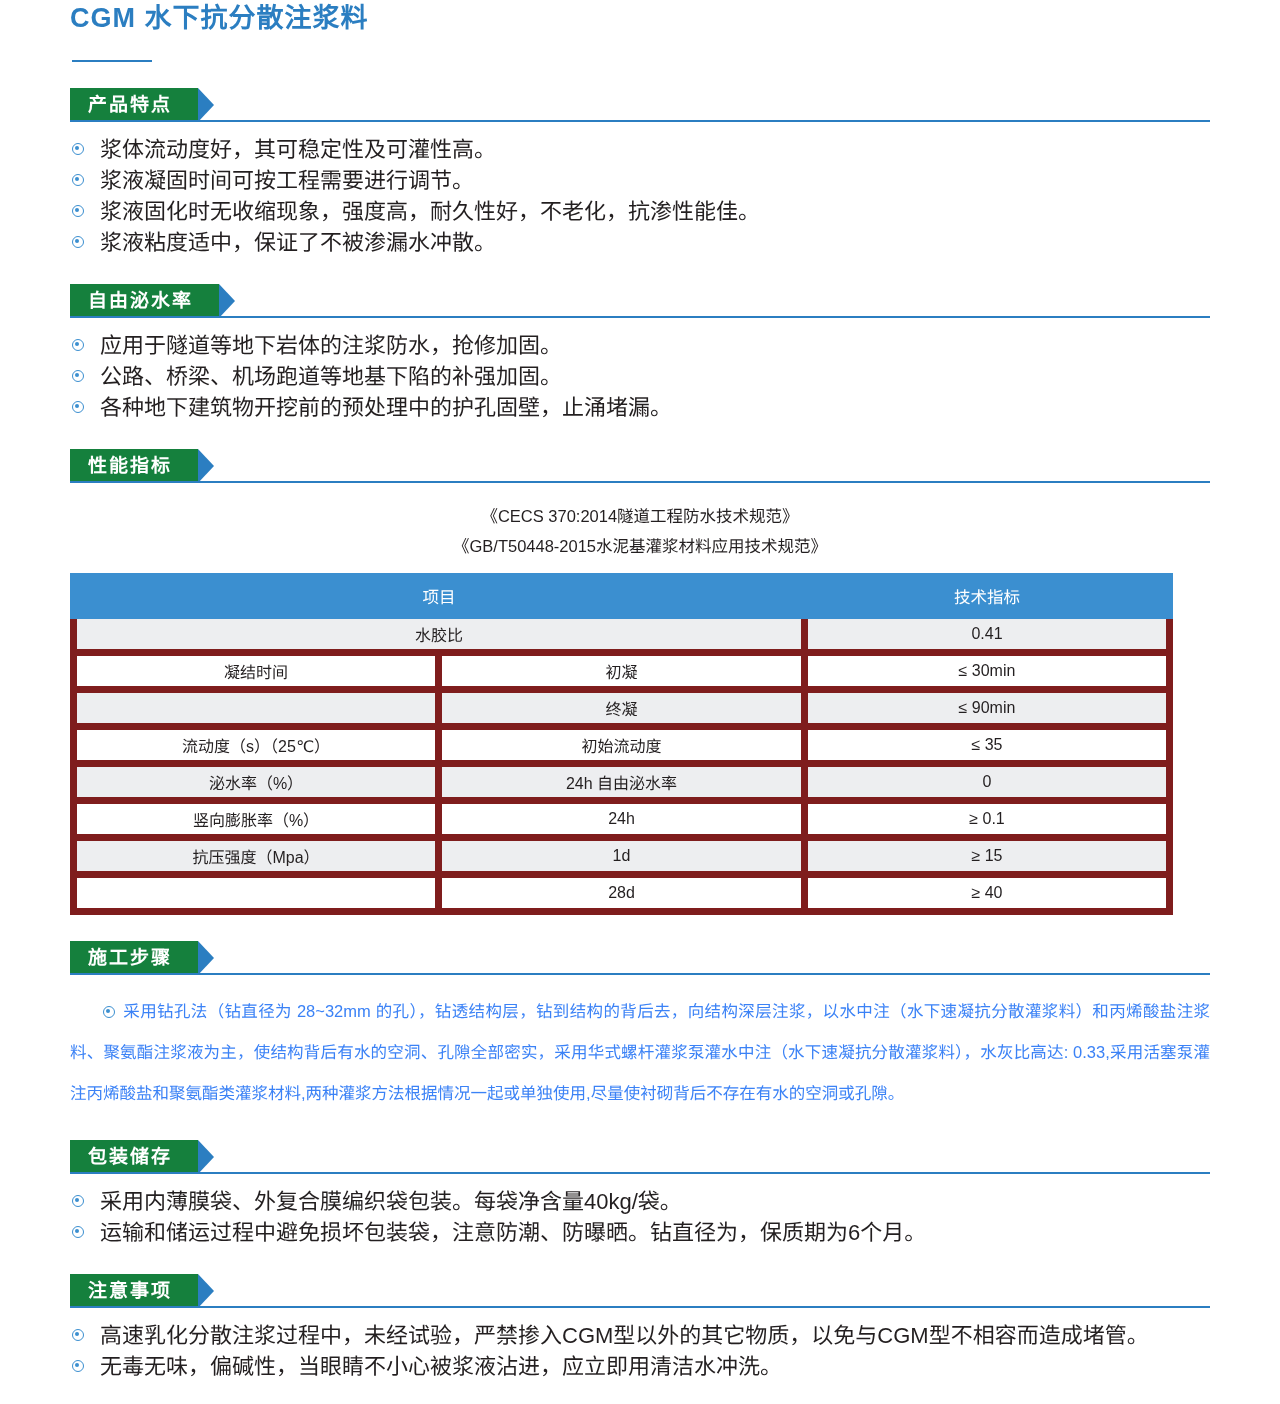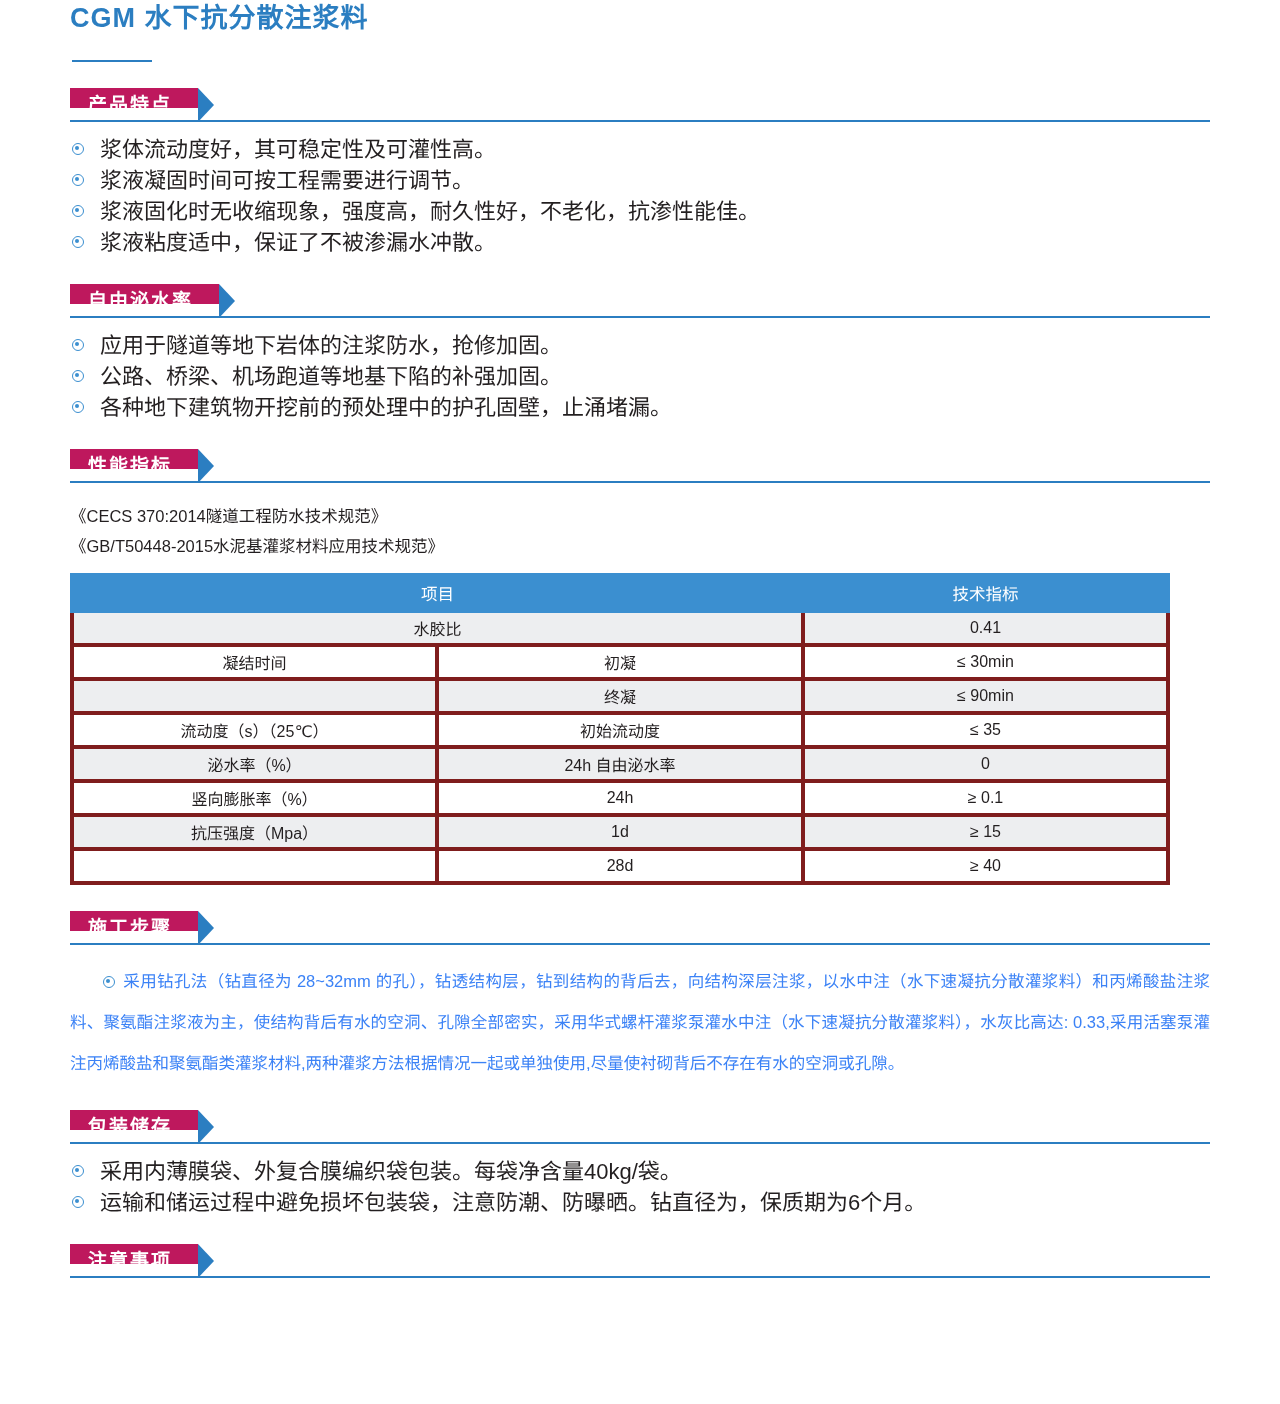--- a/index.html
+++ b/index.html
@@ -43,23 +43,23 @@
   .section {
     margin-top: 26px;
   }
   .sec-head {
     position: relative;
     height: 34px;
   }
   .sec-head .ribbon {
     position: relative;
     display: inline-block;
-    height: 20px;
+    height: 34px;
     line-height: 34px;
-    background: #be185d;
+    background: #15803d;
     color: #ffffff;
     font-size: 19px;
     font-weight: bold;
     letter-spacing: 2px;
     padding: 0 26px 0 18px;
     box-sizing: border-box;
     vertical-align: top;
   }
   .sec-head .ribbon::after {
     content: "";
@@ -110,37 +110,38 @@
     left: 2.2px;
     top: 2.2px;
     width: 4px;
     height: 4px;
     border-radius: 50%;
     background: #3b8fd0;
   }
 
   
   .standards {
+    text-align: center;
     margin-top: 18px;
   }
   .standards div {
     font-size: 16.5px;
     line-height: 30px;
     color: #231f20;
   }
 
   
   table.spec {
     border-collapse: collapse;
     width: 1096px;
     margin: 12px 0 0 0;
     table-layout: fixed;
   }
   table.spec th, table.spec td {
-    border: 4px solid #7f1d1d;
+    border: 7px solid #7f1d1d;
     text-align: center;
     font-size: 16px;
     height: 30px;
     padding: 0 4px;
     color: #231f20;
   }
   table.spec thead th {
     background: #3b8fd0;
     color: #ffffff;
     font-weight: normal;
@@ -310,15 +311,19 @@
       <li><span class="dot"></span><span>采用内薄膜袋、外复合膜编织袋包装。每袋净含量40kg/袋。</span></li>
       <li><span class="dot"></span><span>运输和储运过程中避免损坏包装袋，注意防潮、防曝晒。钻直径为，保质期为6个月。</span></li>
     </ul>
   </div>
 
   <div class="section">
     <div class="sec-head">
       <span class="ribbon">注意事项</span>
       <span class="underline"></span>
     </div>
+    <ul class="bullets">
+      <li><span class="dot"></span><span>高速乳化分散注浆过程中，未经试验，严禁掺入CGM型以外的其它物质，以免与CGM型不相容而造成堵管。</span></li>
+      <li><span class="dot"></span><span>无毒无味，偏碱性，当眼睛不小心被浆液沾进，应立即用清洁水冲洗。</span></li>
+    </ul>
   </div>
 
 </div>
 
 </body></html>

